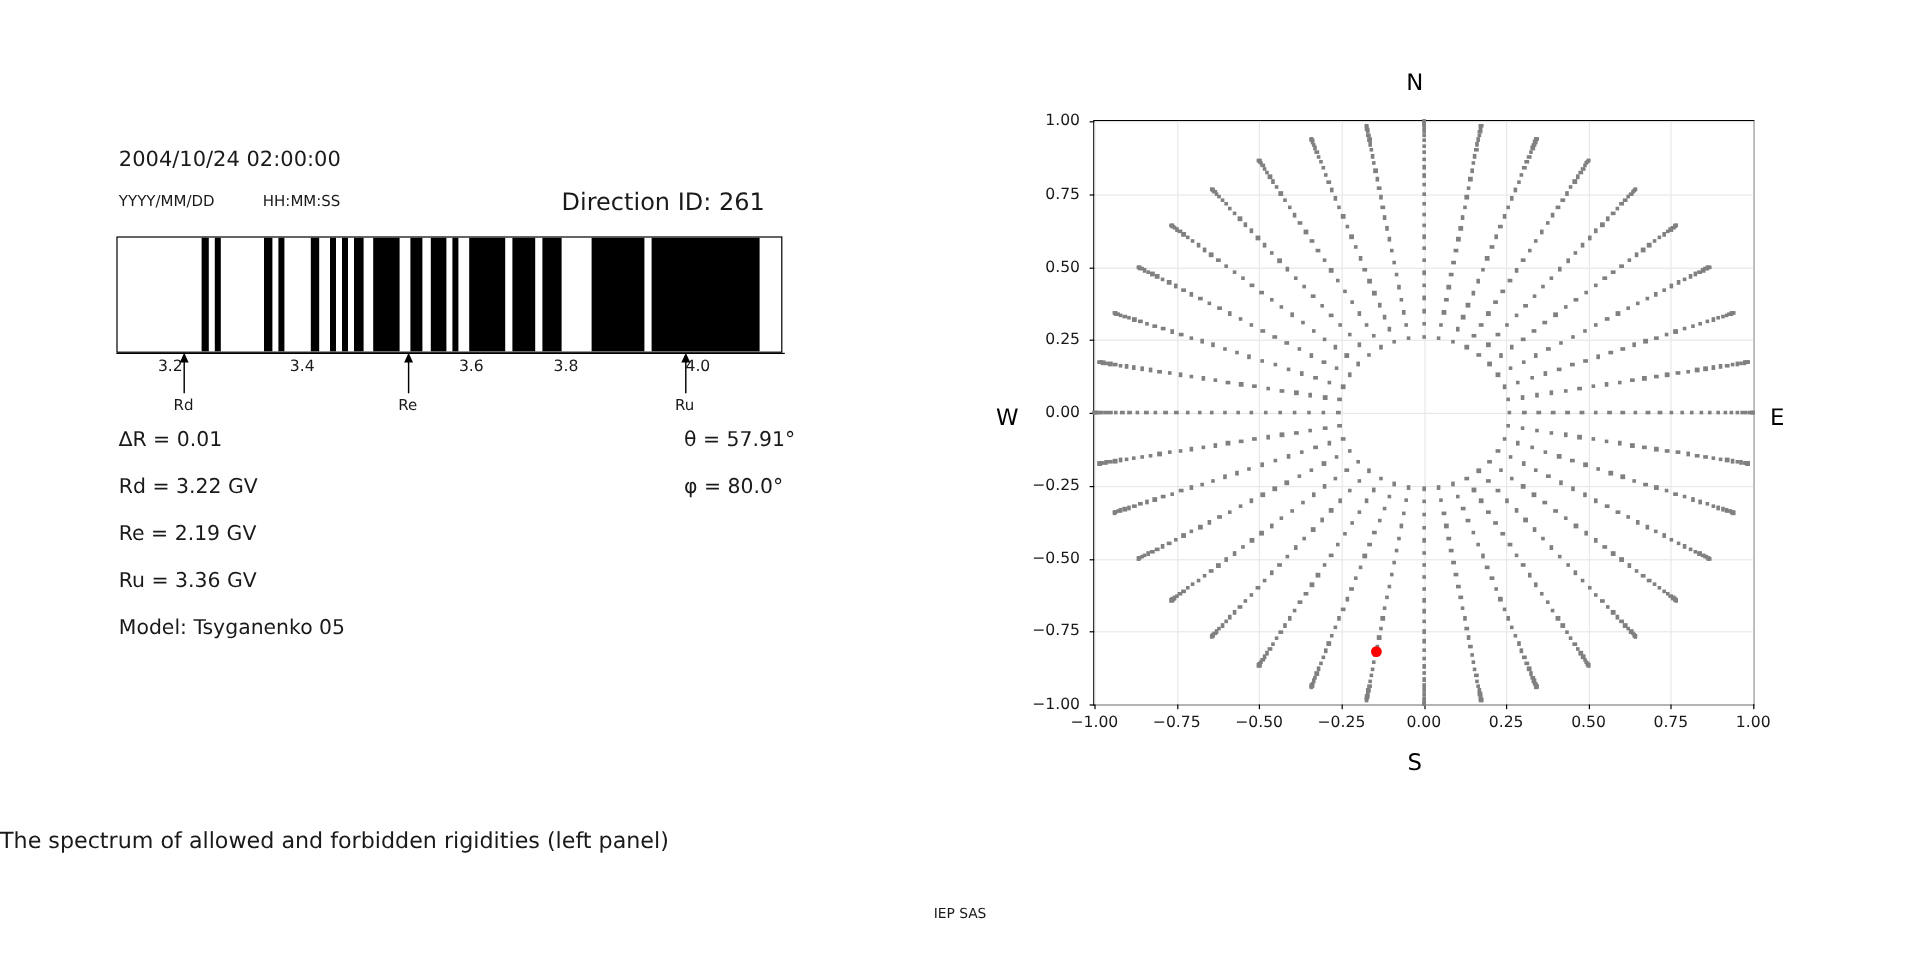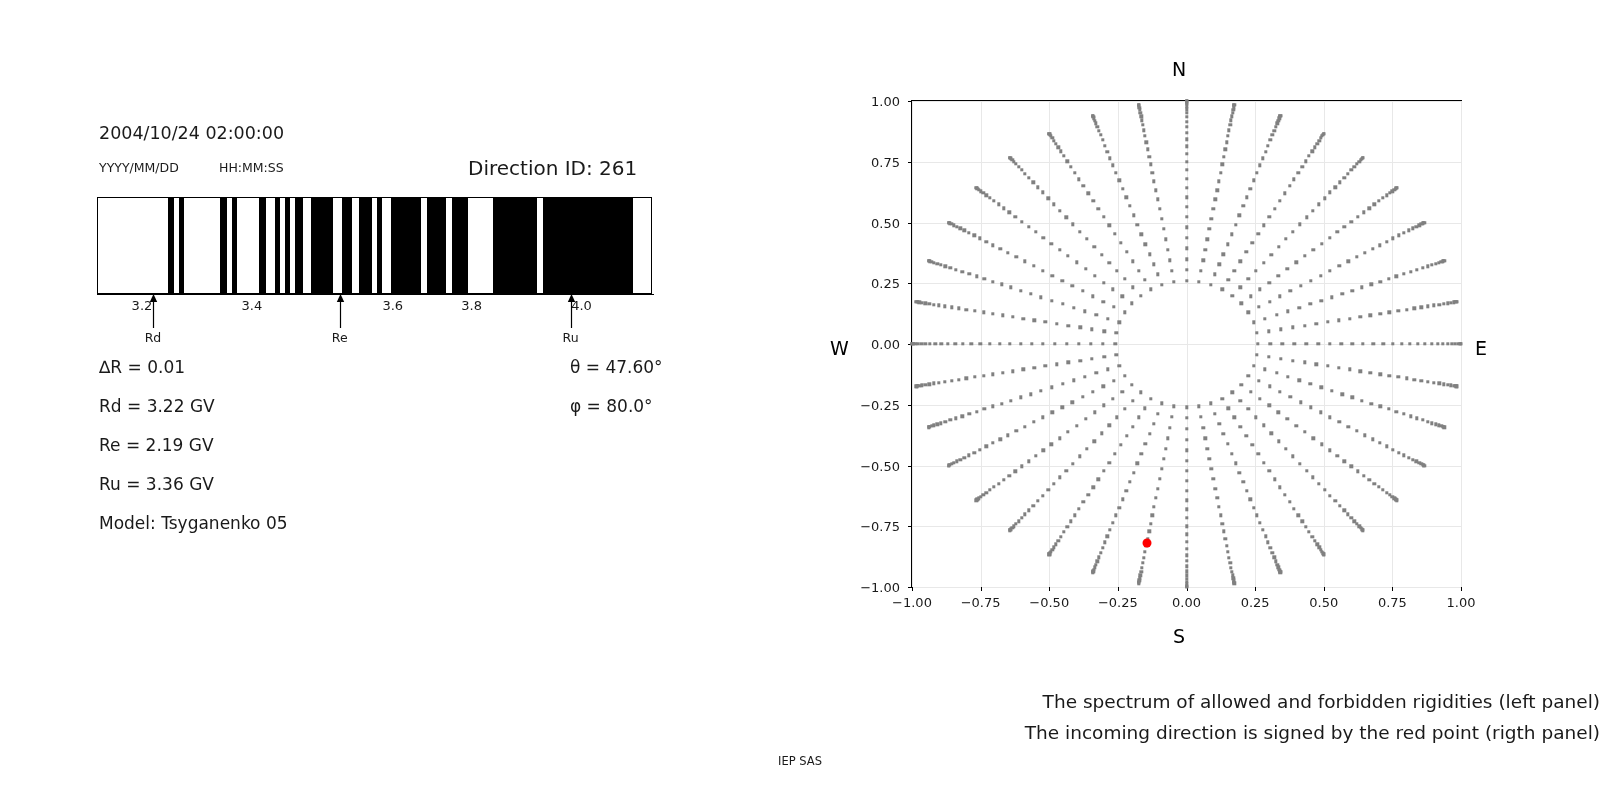--- a/index.html
+++ b/index.html
@@ -212,21 +212,21 @@
   #compass-s { left: 349px; top: 585px; transform: translateX(-50%); }
   #compass-w { left: 0px;   top: 297px; }
   #compass-e { left: 645px; top: 297px; }
 
   
   #caption-block {
     position: absolute;
     left: 0;
     top: 686px;
     width: 1600px;
-    text-align: right;
+    text-align: left;
   }
   .caption-line {
     font-size: 18.5px;
     line-height: 31px;
     color: #1a1a1a;
   }
   #footer-credit {
     position: absolute;
     left: 0;
     top: 754px;
@@ -301,21 +301,21 @@
         <div class="marker-label">Ru</div>
       </div>
     </div>
 
   <div id="param-list">
       <div class="param param-left" style="top: 357px;">∆R = 0.01</div>
       <div class="param param-left" style="top: 396px;">Rd = 3.22 GV</div>
       <div class="param param-left" style="top: 435px;">Re = 2.19 GV</div>
       <div class="param param-left" style="top: 474px;">Ru = 3.36 GV</div>
       <div class="param param-left" style="top: 513px;">Model: Tsyganenko 05</div>
-      <div class="param param-right" style="top: 357px;">θ = 47.60°</div>
+      <div class="param param-right" style="top: 357px;">θ = 57.91°</div>
       <div class="param param-right" style="top: 396px;">φ = 80.0°</div>
     </div>
 
 </div>
 
 <div id="right-panel">
 
   <div class="compass" id="compass-n">N</div>
   <div class="compass" id="compass-s">S</div>
   <div class="compass" id="compass-w">W</div>
@@ -1348,16 +1348,15 @@
       <div class="dot" style="left: 227.411px; top: 6.59244px;"></div>
       <div class="dot" style="left: 227.091px; top: 4.98289px;"></div>
       <div class="dot" style="left: 226.898px; top: 4.0148px;"></div>
       <div class="dot" style="left: 226.834px; top: 3.69172px;"></div>
     </div>
 
 </div>
 
 <div id="caption-block">
   <div class="caption-line">The spectrum of allowed and forbidden rigidities (left panel)</div>
-  <div class="caption-line">The incoming direction is signed by the red point (rigth panel)</div>
 </div>
 
 <div id="footer-credit">IEP SAS</div>
 
 </body></html>

